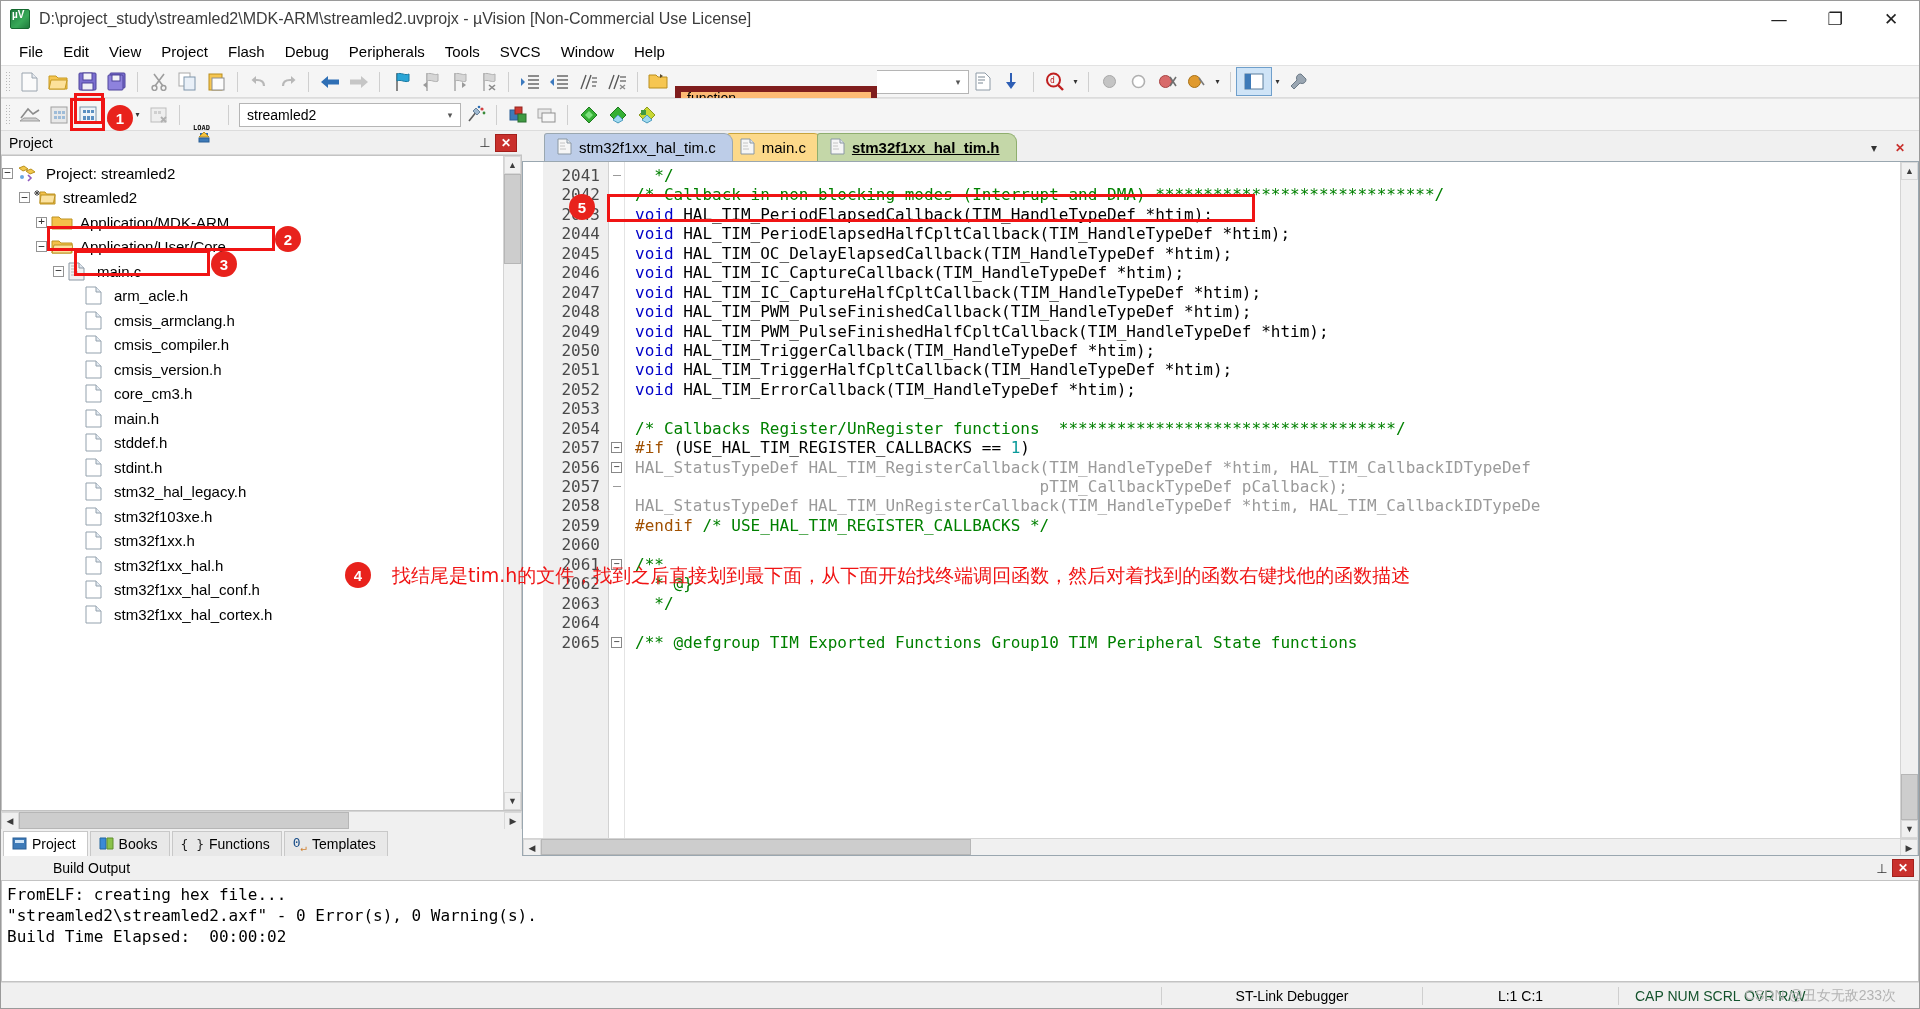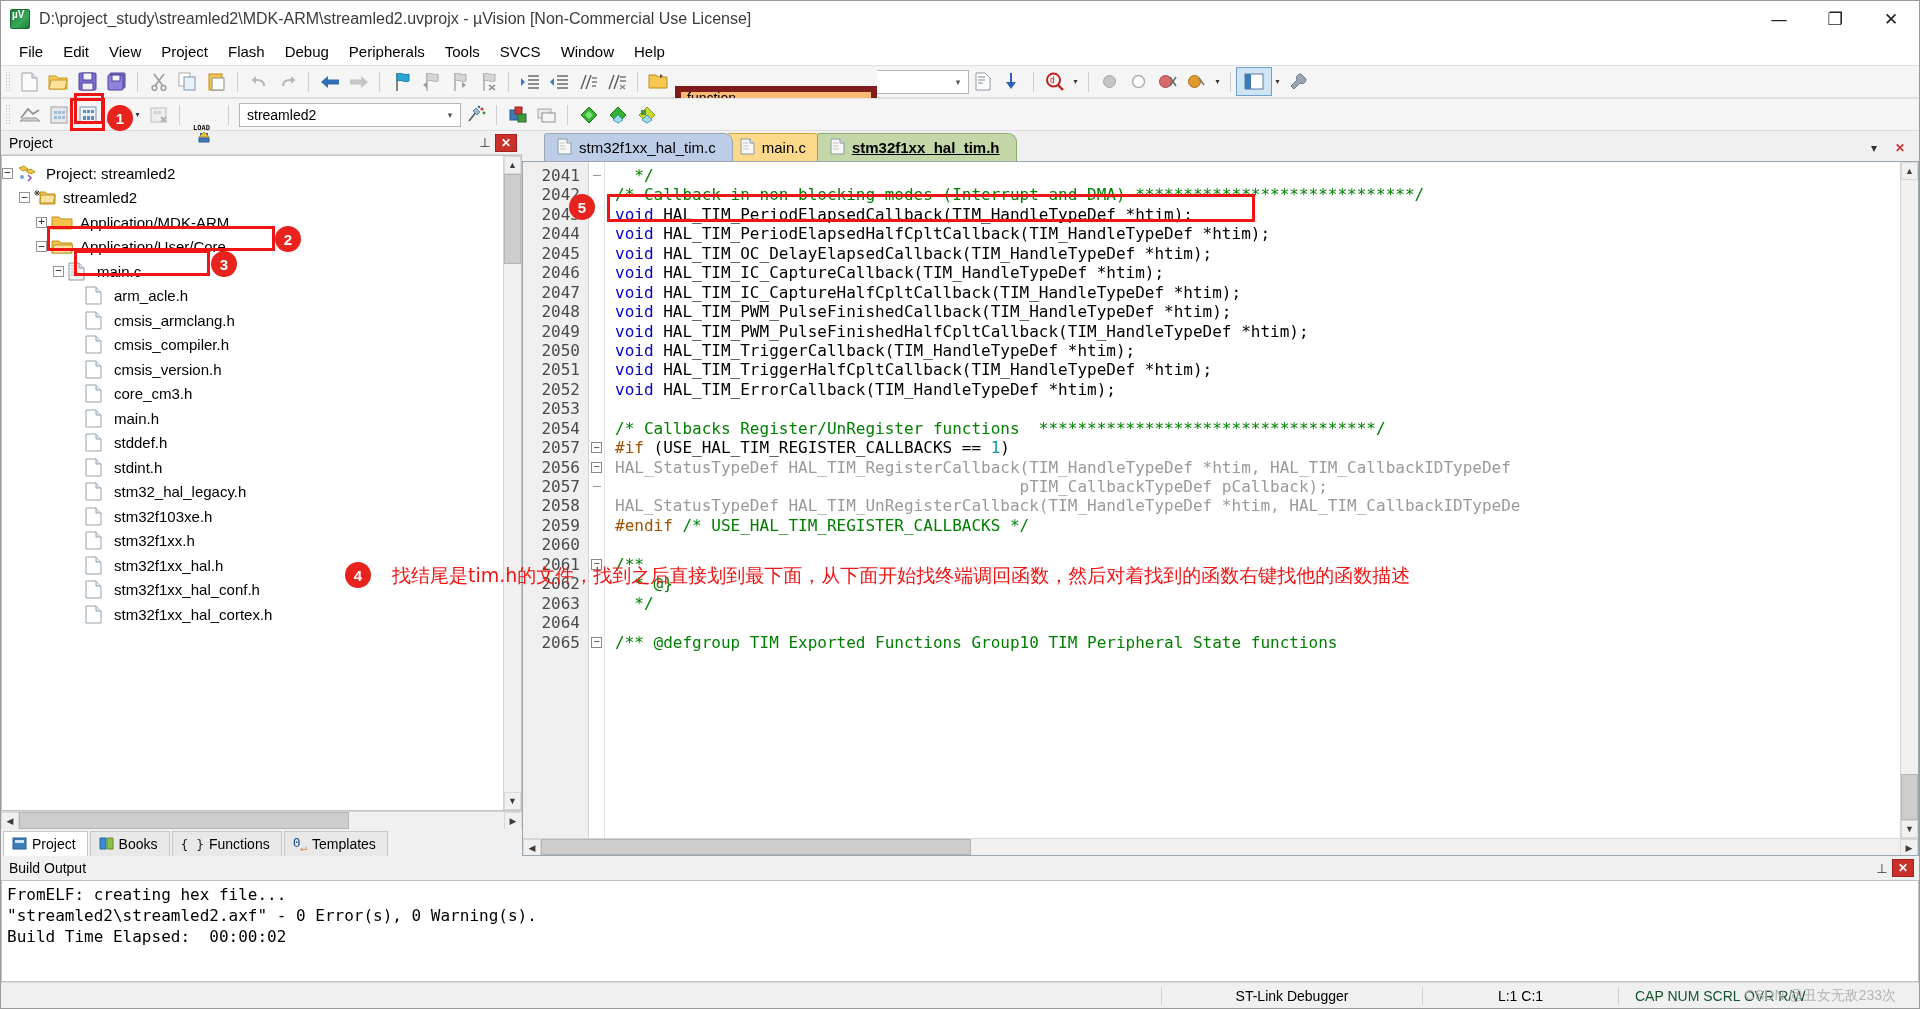--- a/index.html
+++ b/index.html
@@ -281,21 +281,21 @@
   .editor-body {
     flex: 1 1 auto;
     display: flex; flex-direction: column;
     border: 1px solid #9aa7b0;
     background: #ffffff;
     min-height: 0;
     position: relative;
     overflow: hidden;
   }
   .editor-inner {
-    flex: 1 1 auto; display: flex; min-height: 0; position: relative;
+    flex: 1 1 auto; display: flex; min-height: 0; position: relative; padding-left: 20px;
   }
   .code-area {
     flex: 1 1 auto;
     display: flex;
     min-width: 0;
     overflow: hidden;
     position: relative;
     background: #fff;
   }
   .gutter {
@@ -359,21 +359,21 @@
     background: #f0f0f0;
   }
   .build-caption {
     height: 24px;
     display:flex; align-items:center;
     font-size: 14px; color: #000;
     padding-left: 8px;
     background: #f0f0f0;
     flex: 0 0 auto;
   }
-  .build-caption .cap-title { flex:1; }
+  .build-caption .cap-title { flex:1;margin-left:44px; }
   .build-body {
     flex: 1 1 auto;
     background: #ffffff;
     border: 1px solid #c3c3c3;
     font-family: "DejaVu Sans Mono", monospace;
     font-size: 16px;
     color: #000;
     padding: 3px 0 0 5px;
     white-space: pre;
     overflow: hidden;

